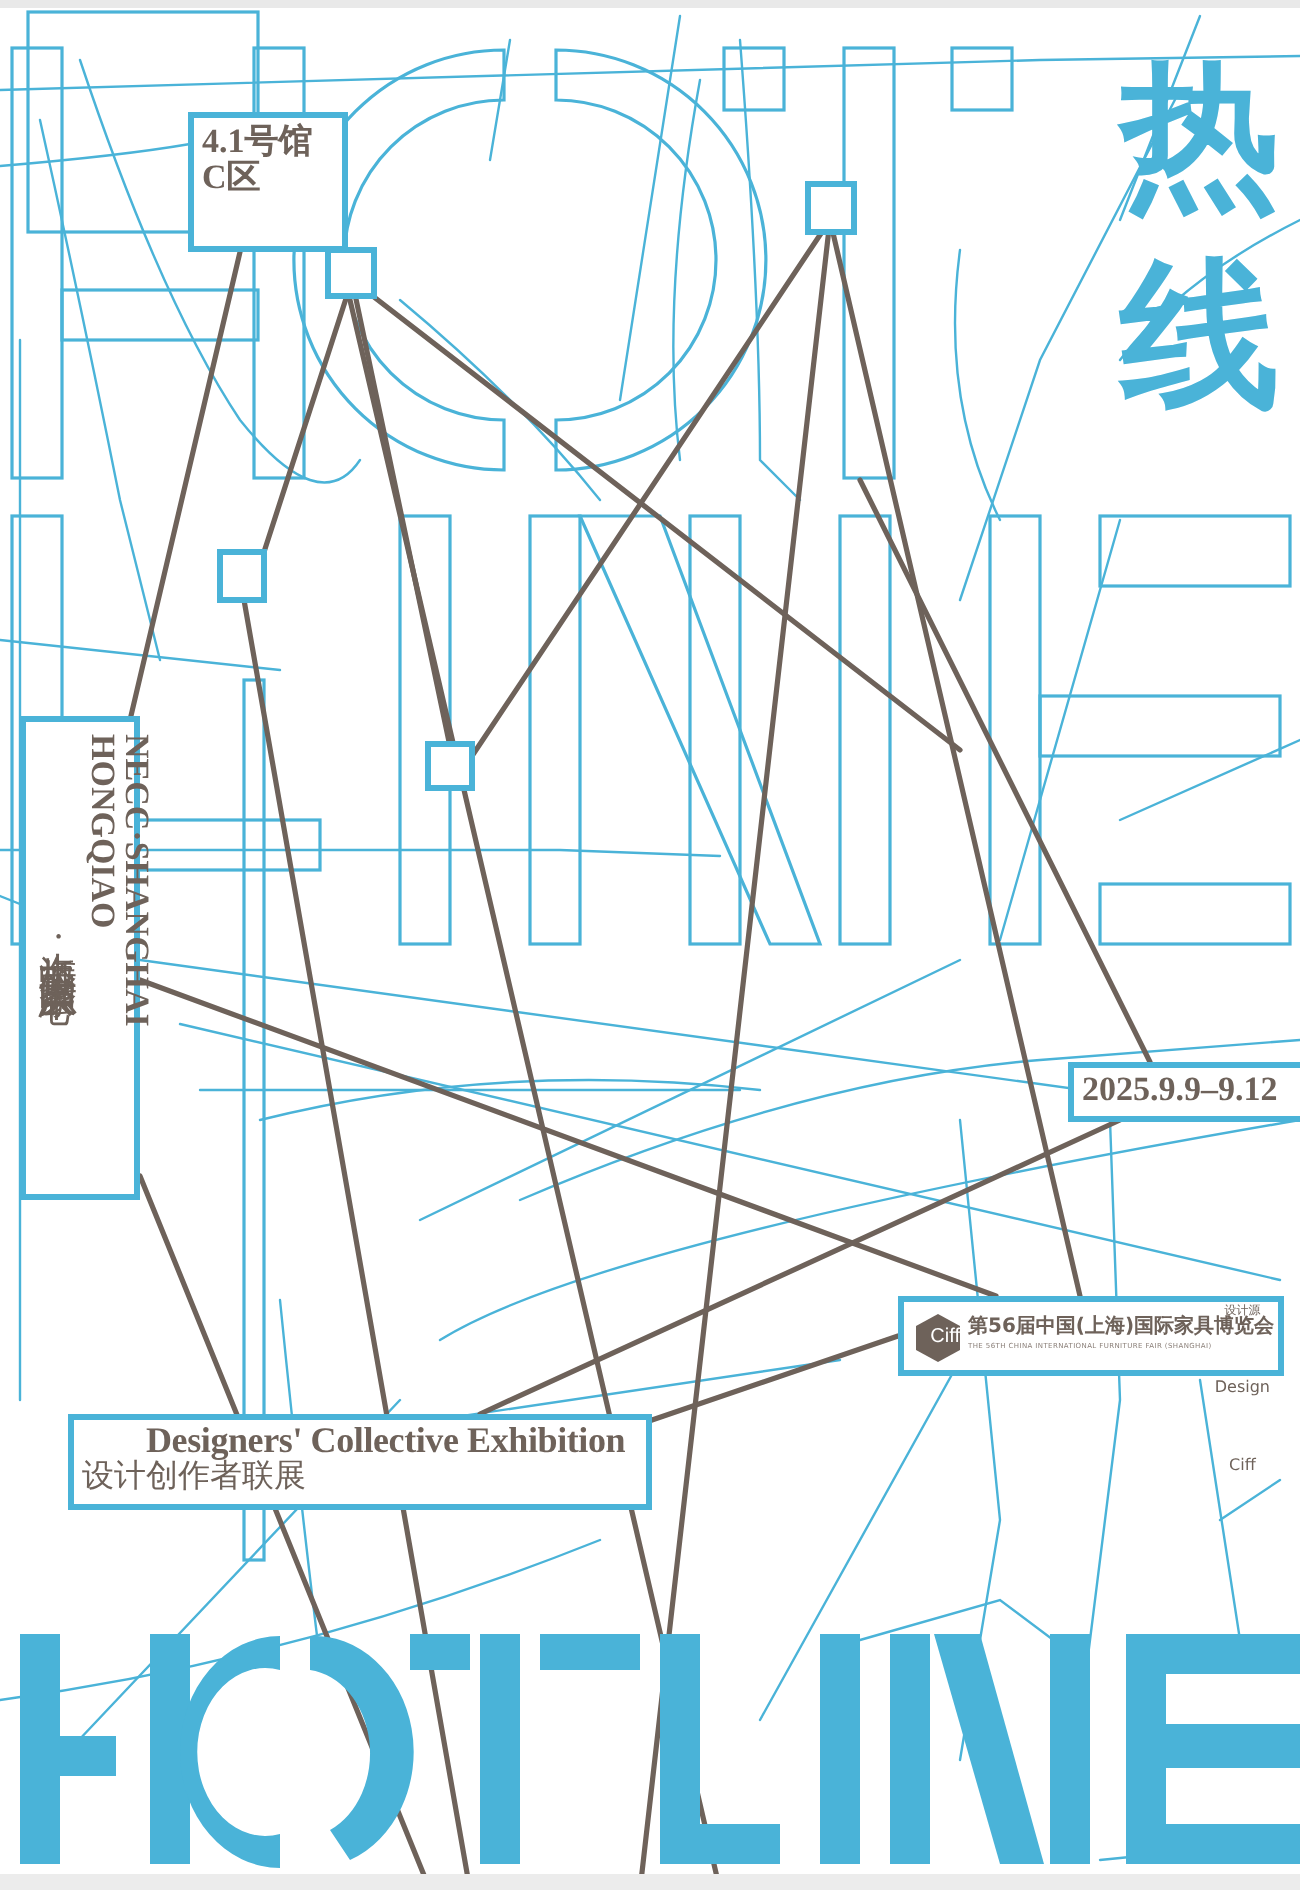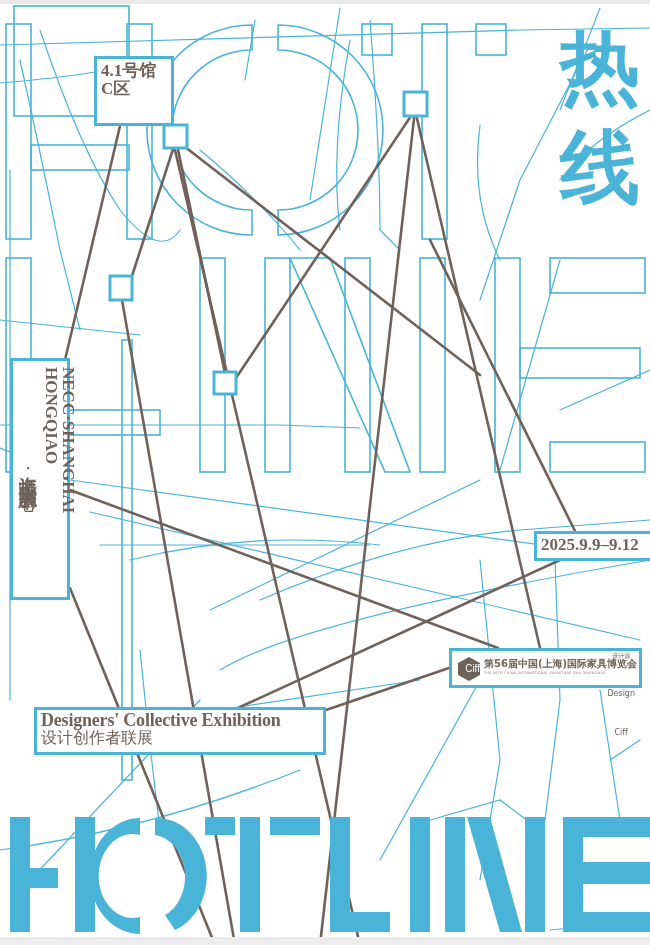--- a/index.html
+++ b/index.html
@@ -18,21 +18,21 @@
   .ciff { left:449px; top:648px; width:193px; height:40px; border-width:3px; }
   .ciff .hex { position:absolute; left:6px; top:6px; width:22px; height:24px; background:#6e625a;
                clip-path:polygon(50% 0,100% 25%,100% 75%,50% 100%,0 75%,0 25%); color:#fff;
                font-family:"Liberation Sans", sans-serif; font-size:10px; line-height:24px; text-align:right; }
   .ciff .t1 { position:absolute; left:32px; top:8px; font-family:"DejaVu Sans", sans-serif; font-size:10px; font-weight:bold; color:#6e625a; white-space:nowrap; }
   .ciff .t2 { position:absolute; left:32px; top:21px; font-family:"DejaVu Sans", sans-serif; font-size:3.5px; color:#8a7f78; white-space:nowrap; letter-spacing:0.2px; }
   .ciff .de { position:absolute; right:4px; top:2px; text-align:center; font-family:"DejaVu Sans", sans-serif; color:#6e625a; }
   .ciff .de .a { font-size:6px; }
   .ciff .de .b { font-size:8px; line-height:8px;margin-top:31px; }
   .dce { left:34px; top:707px; width:292px; height:48px; padding:1px 4px; }
-  .dce .en { font-size:18px; font-weight:bold; white-space:nowrap; letter-spacing:-0.2px; }
+  .dce .en { font-size:18px; font-weight:bold; white-space:nowrap; letter-spacing:-0.2px;margin-left:32px; }
   .dce .cn { font-size:16px; font-family:"DejaVu Sans", sans-serif; }
   .heat { position:absolute; left:550px; top:18px; color:#4ab3d8; font-family:"DejaVu Sans", sans-serif; font-weight:bold;
           font-size:80px; line-height:100px; width:100px; text-align:center; }
 </style>
 </head>
 <body>
 
 <div class="topbar"></div>
 
 <svg class="art" width="650" height="945" viewBox="0 0 650 945">

